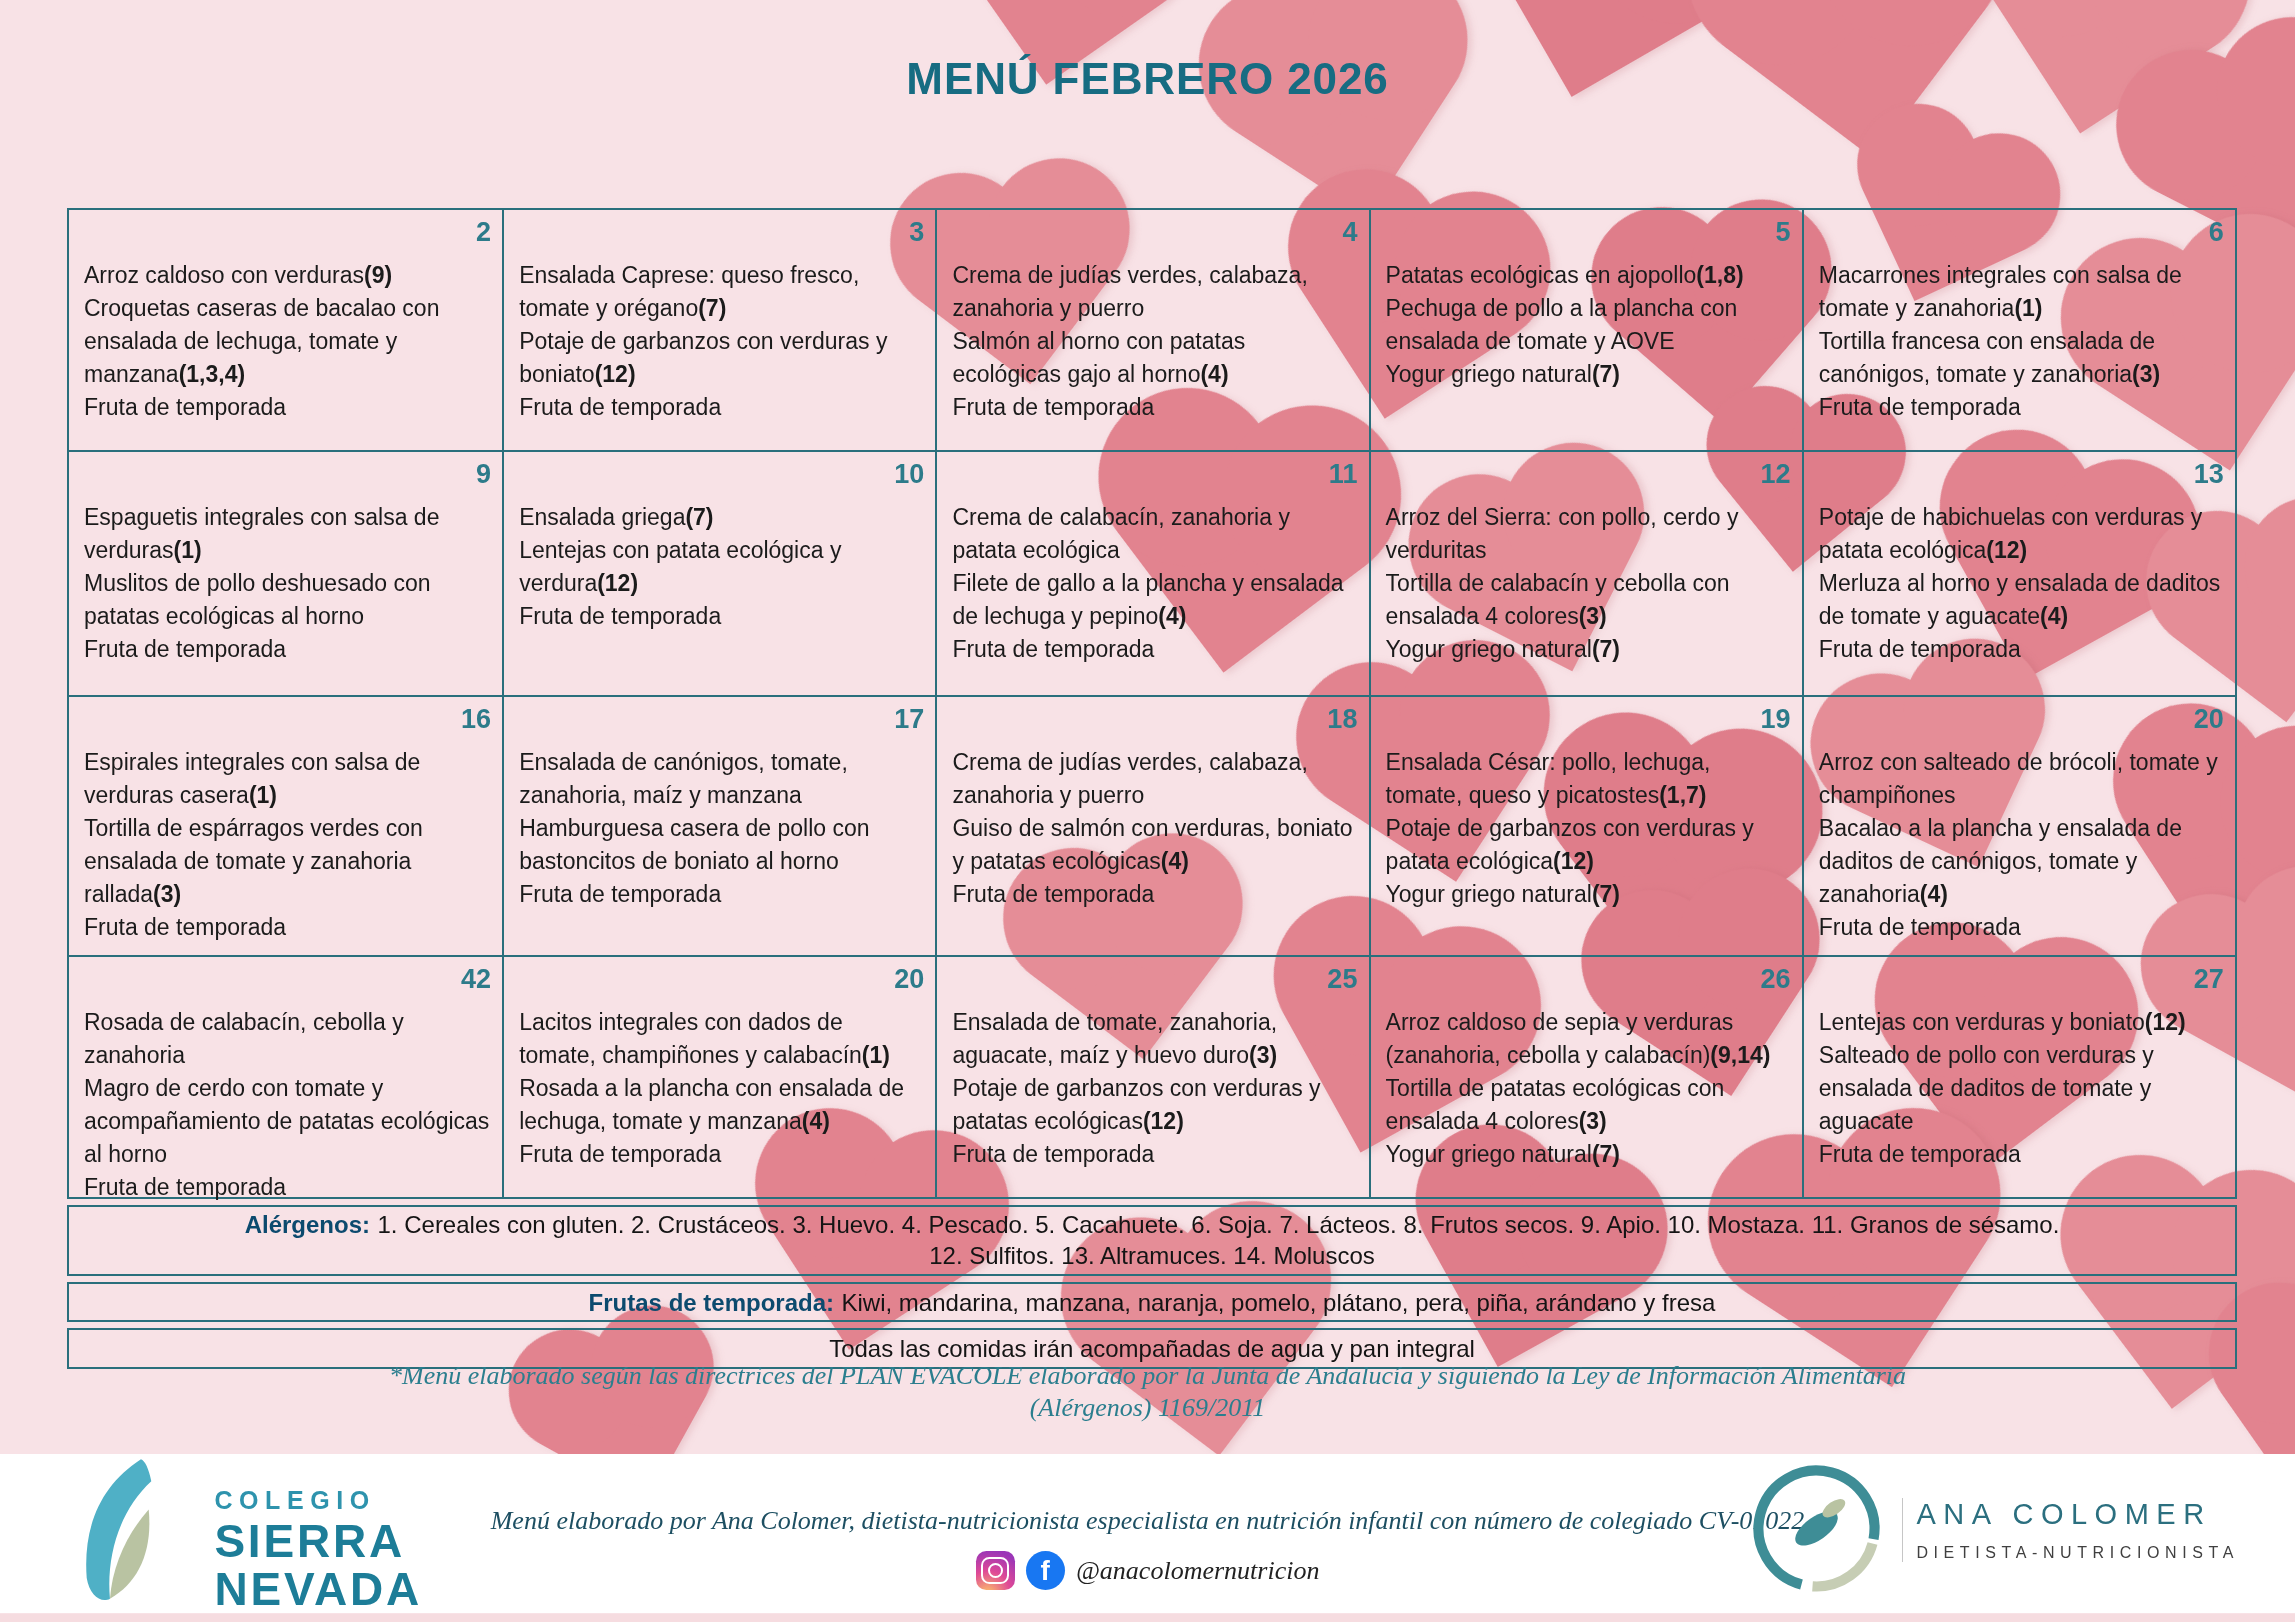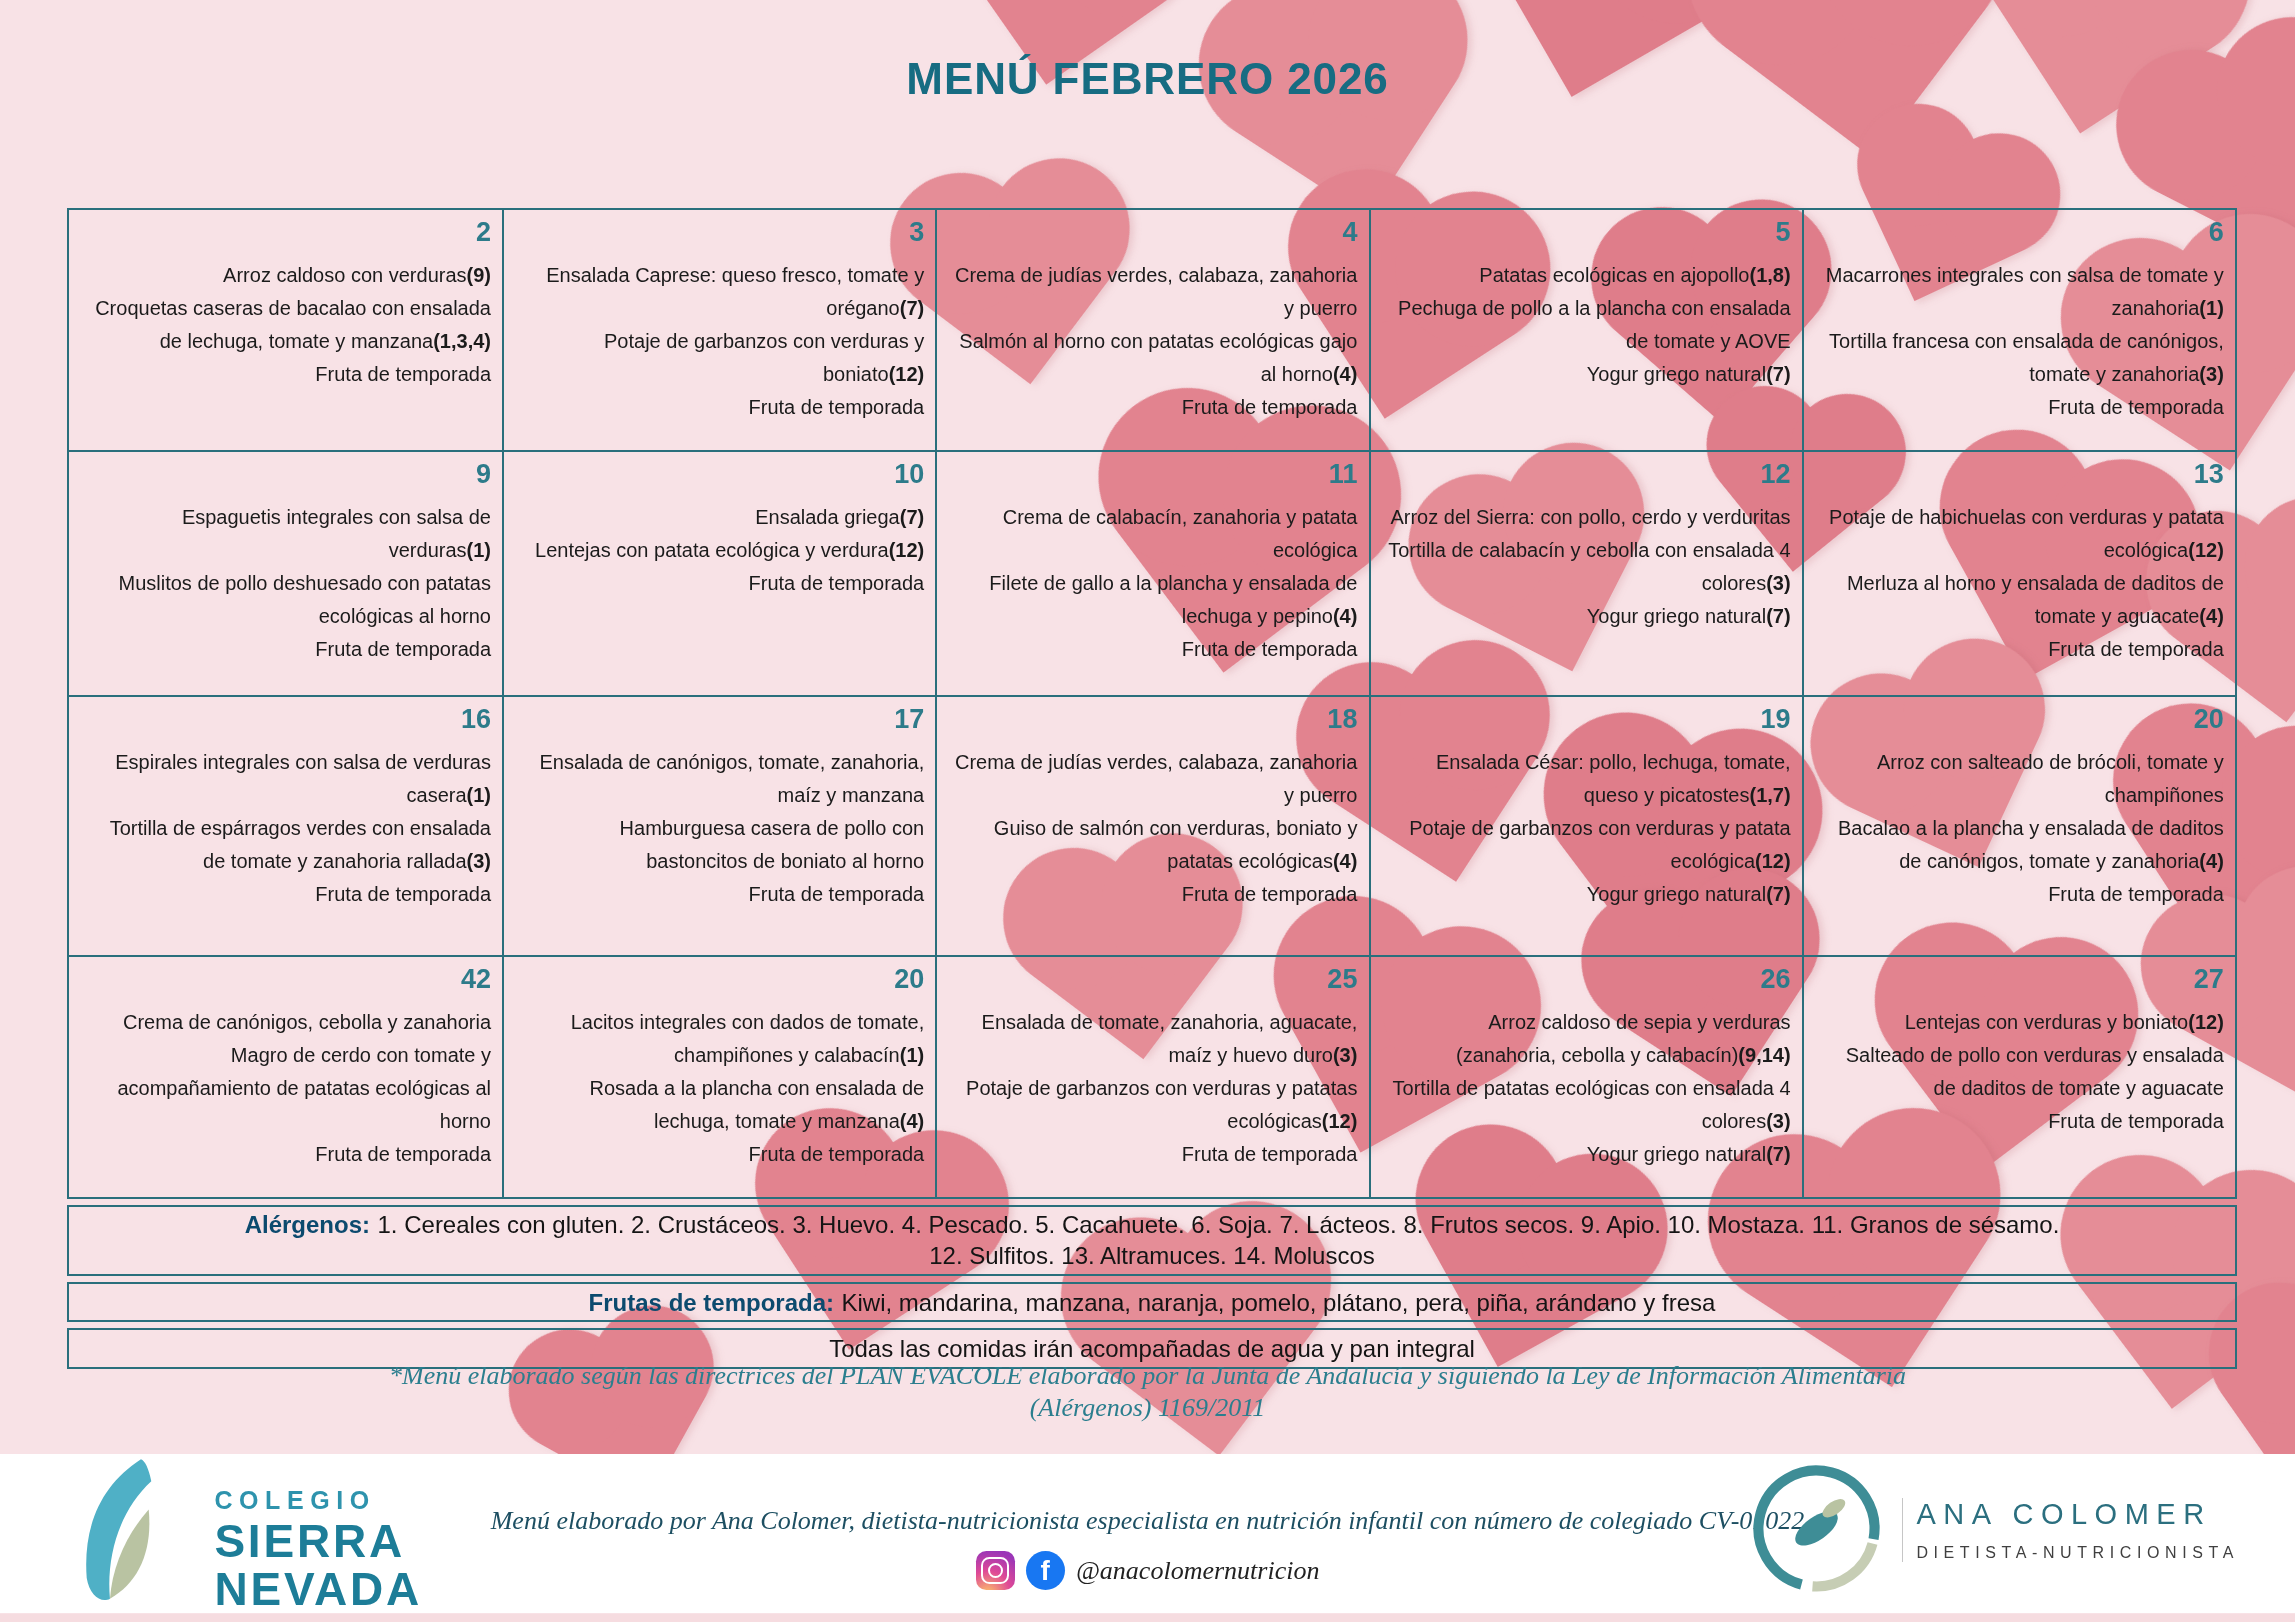--- a/index.html
+++ b/index.html
@@ -30,21 +30,21 @@
   .menu-table{position:absolute; left:67px; top:208px; width:2170px; z-index:2;}
   .cal-grid{
     display:grid; grid-template-columns:repeat(5,1fr);
     grid-template-rows:240px 245px 260px 242px;
     border:2.8px solid #2a6f7c;
   }
   .cell{position:relative; border-left:2.8px solid #2a6f7c; border-top:2.8px solid #2a6f7c; padding:5.6px 11.2px 5.6px 15px; box-sizing:border-box;}
   .cell:nth-child(5n+1){border-left:none;}
   .cell:nth-child(-n+5){border-top:none;}
   .day-num{ text-align:right; font-size:27px; font-weight:bold; color:#2d7b8a; line-height:32px;}
-  .dishes{margin-top:11.2px; font-size:20px; line-height:33px; color:#1b1b1b;text-align:right;}
+  .dishes{margin-top:11.2px; font-size:23px; line-height:33px; color:#1b1b1b;}
   .dish b{font-weight:bold;}
   
   .info-box{
     border:2.8px solid #2a6f7c; margin-top:5.6px; text-align:center;
     font-size:24px; color:#141414; padding:2.8px 9.4px; line-height:31px;
   }
   .info-box .lbl{color:#0c4a6e; font-weight:bold; margin-right:7.5px;}
   
   .disclaimer{
     position:absolute; top:1360px; left:0; width:100%; text-align:center; z-index:3;
@@ -250,21 +250,21 @@
           <div class="day-num">20</div>
           <div class="dishes">
             <div class="dish">Arroz con salteado de brócoli, tomate y champiñones</div>
             <div class="dish">Bacalao a la plancha y ensalada de daditos de canónigos, tomate y zanahoria<b>(4)</b></div>
             <div class="dish">Fruta de temporada</div>
           </div>
         </div>
         <div class="cell">
           <div class="day-num">42</div>
           <div class="dishes">
-            <div class="dish">Crema de canónigos, cebolla y zanahoria</div>
+            <div class="dish">Rosada de calabacín, cebolla y zanahoria</div>
             <div class="dish">Magro de cerdo con tomate y acompañamiento de patatas ecológicas al horno</div>
             <div class="dish">Fruta de temporada</div>
           </div>
         </div>
         <div class="cell">
           <div class="day-num">20</div>
           <div class="dishes">
             <div class="dish">Lacitos integrales con dados de tomate, champiñones y calabacín<b>(1)</b></div>
             <div class="dish">Rosada a la plancha con ensalada de lechuga, tomate y manzana<b>(4)</b></div>
             <div class="dish">Fruta de temporada</div>

